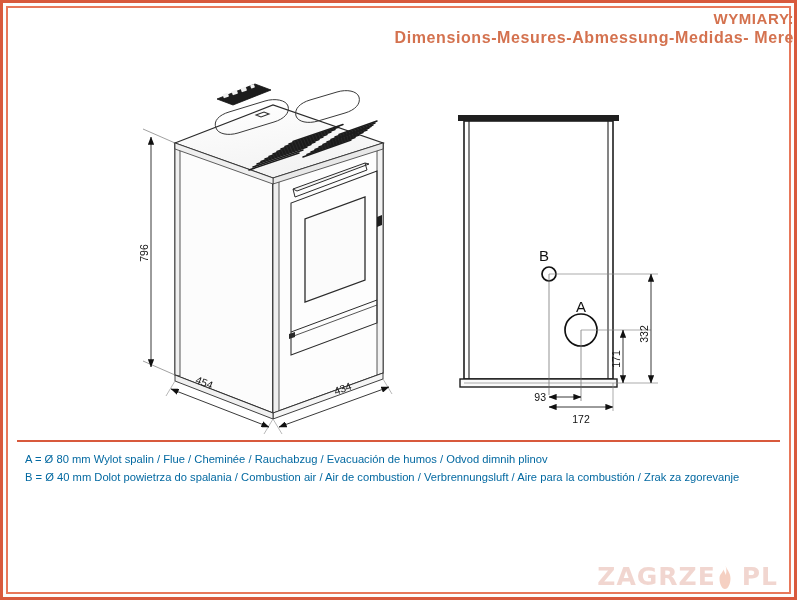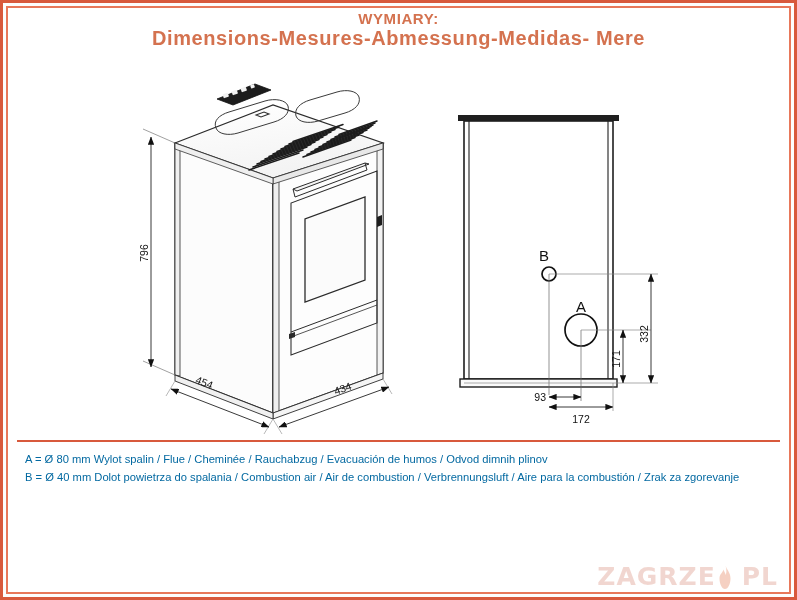--- a/index.html
+++ b/index.html
@@ -17,29 +17,29 @@
   }
   #inner{
     position:absolute;inset:3px;
     border:2px solid #e8785a;
     box-sizing:border-box;
     background:#ffffff;
   }
   
   #title-block{
     position:absolute;left:0;right:0;top:6px;
-    text-align:center;
+    text-align:right;
     color:#d4724f;
     letter-spacing:.6px;
   }
   #title-main{
     font-size:15px;font-weight:bold;line-height:19px;
   }
   #title-sub{
-    font-size:20px;font-weight:bold;line-height:20px;
+    font-size:16px;font-weight:bold;line-height:20px;
   }
   
   #canvas{
     position:absolute;left:0;top:0;width:797px;height:600px;
   }
   
   #legend-rule{
     position:absolute;left:14px;right:14px;top:437px;
     height:0;border-top:2px solid #d8593c;
   }

